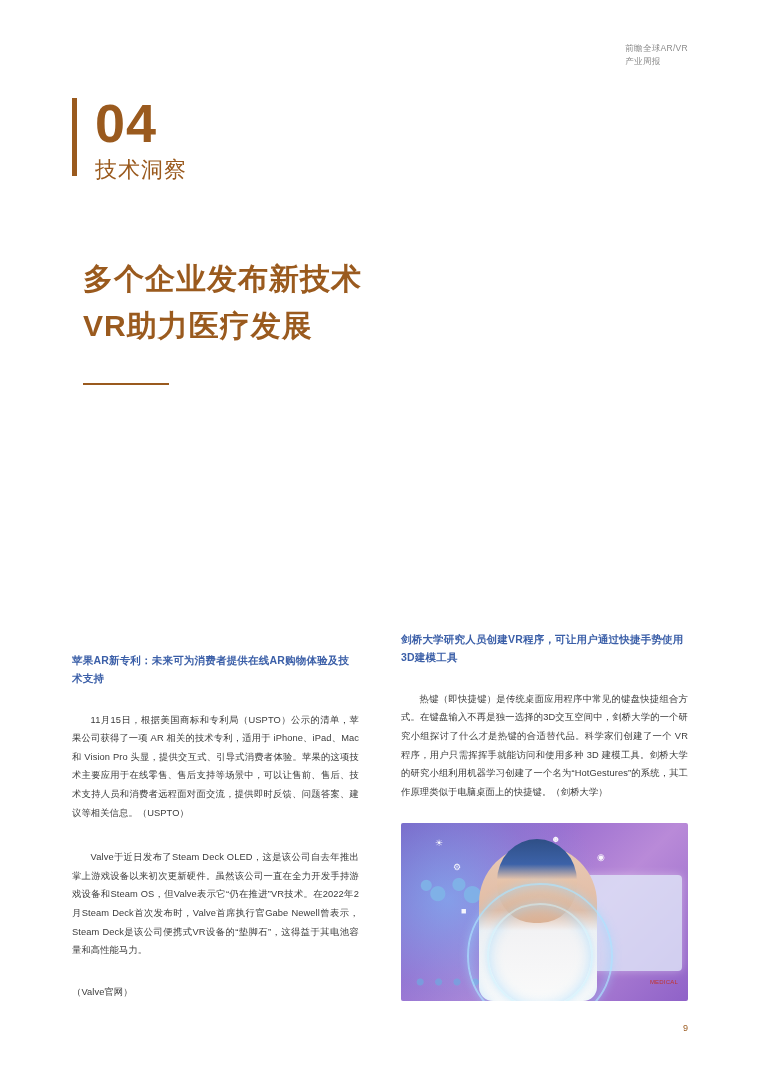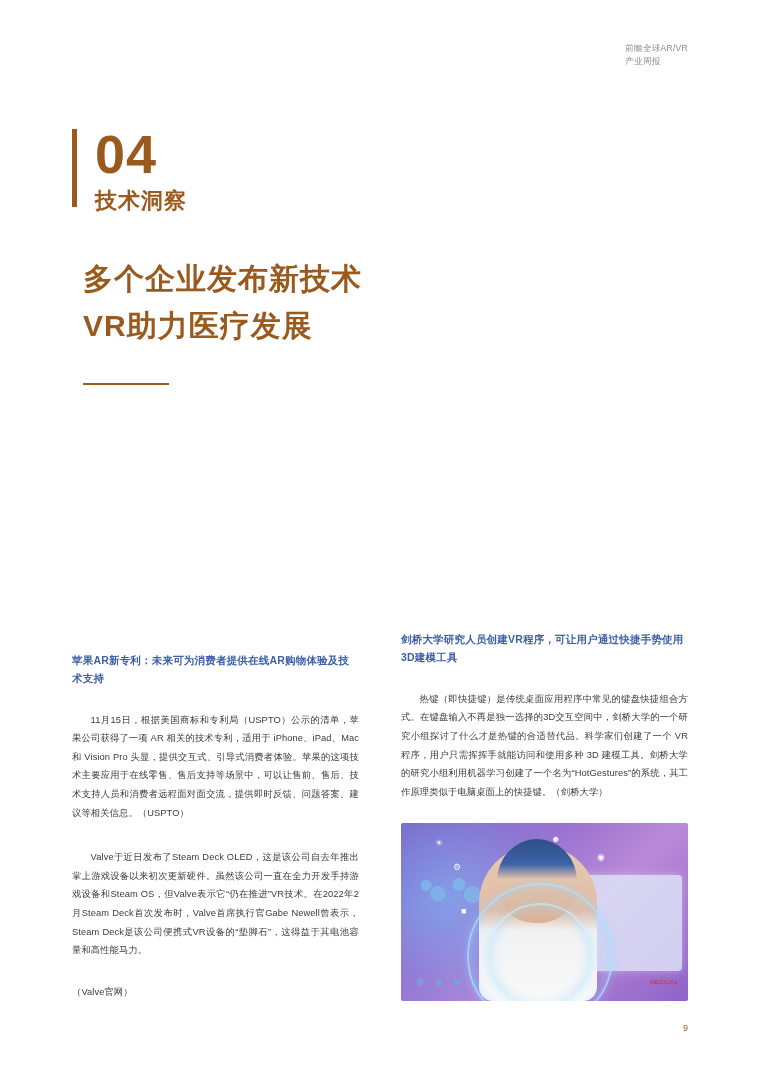--- a/index.html
+++ b/index.html
@@ -33,42 +33,41 @@
     letter-spacing: 0.3px;
   }
 
   
   .section-block {
     position: absolute;
     left: 72px;
     top: 98px;
     display: flex;
     align-items: flex-start;
-    margin-top: 31px;
   }
   .section-bar {
     width: 5px;
     height: 78px;
     background: #9a5a1e;
     margin-right: 18px;
     flex: 0 0 auto;
   }
   .section-text {
     display: block;
   }
   .section-number {
     font-size: 54px;
     font-weight: bold;
     line-height: 0.95;
     color: #9a5a1e;
     letter-spacing: 1px;
   }
   .section-name {
     font-size: 22px;
-    font-weight: bold;
+    font-weight: normal;
     color: #9a5a1e;
     margin-top: 6px;
     letter-spacing: 1px;
   }
 
   
   .title-wrap {
     position: absolute;
     left: 83px;
     top: 256px;

